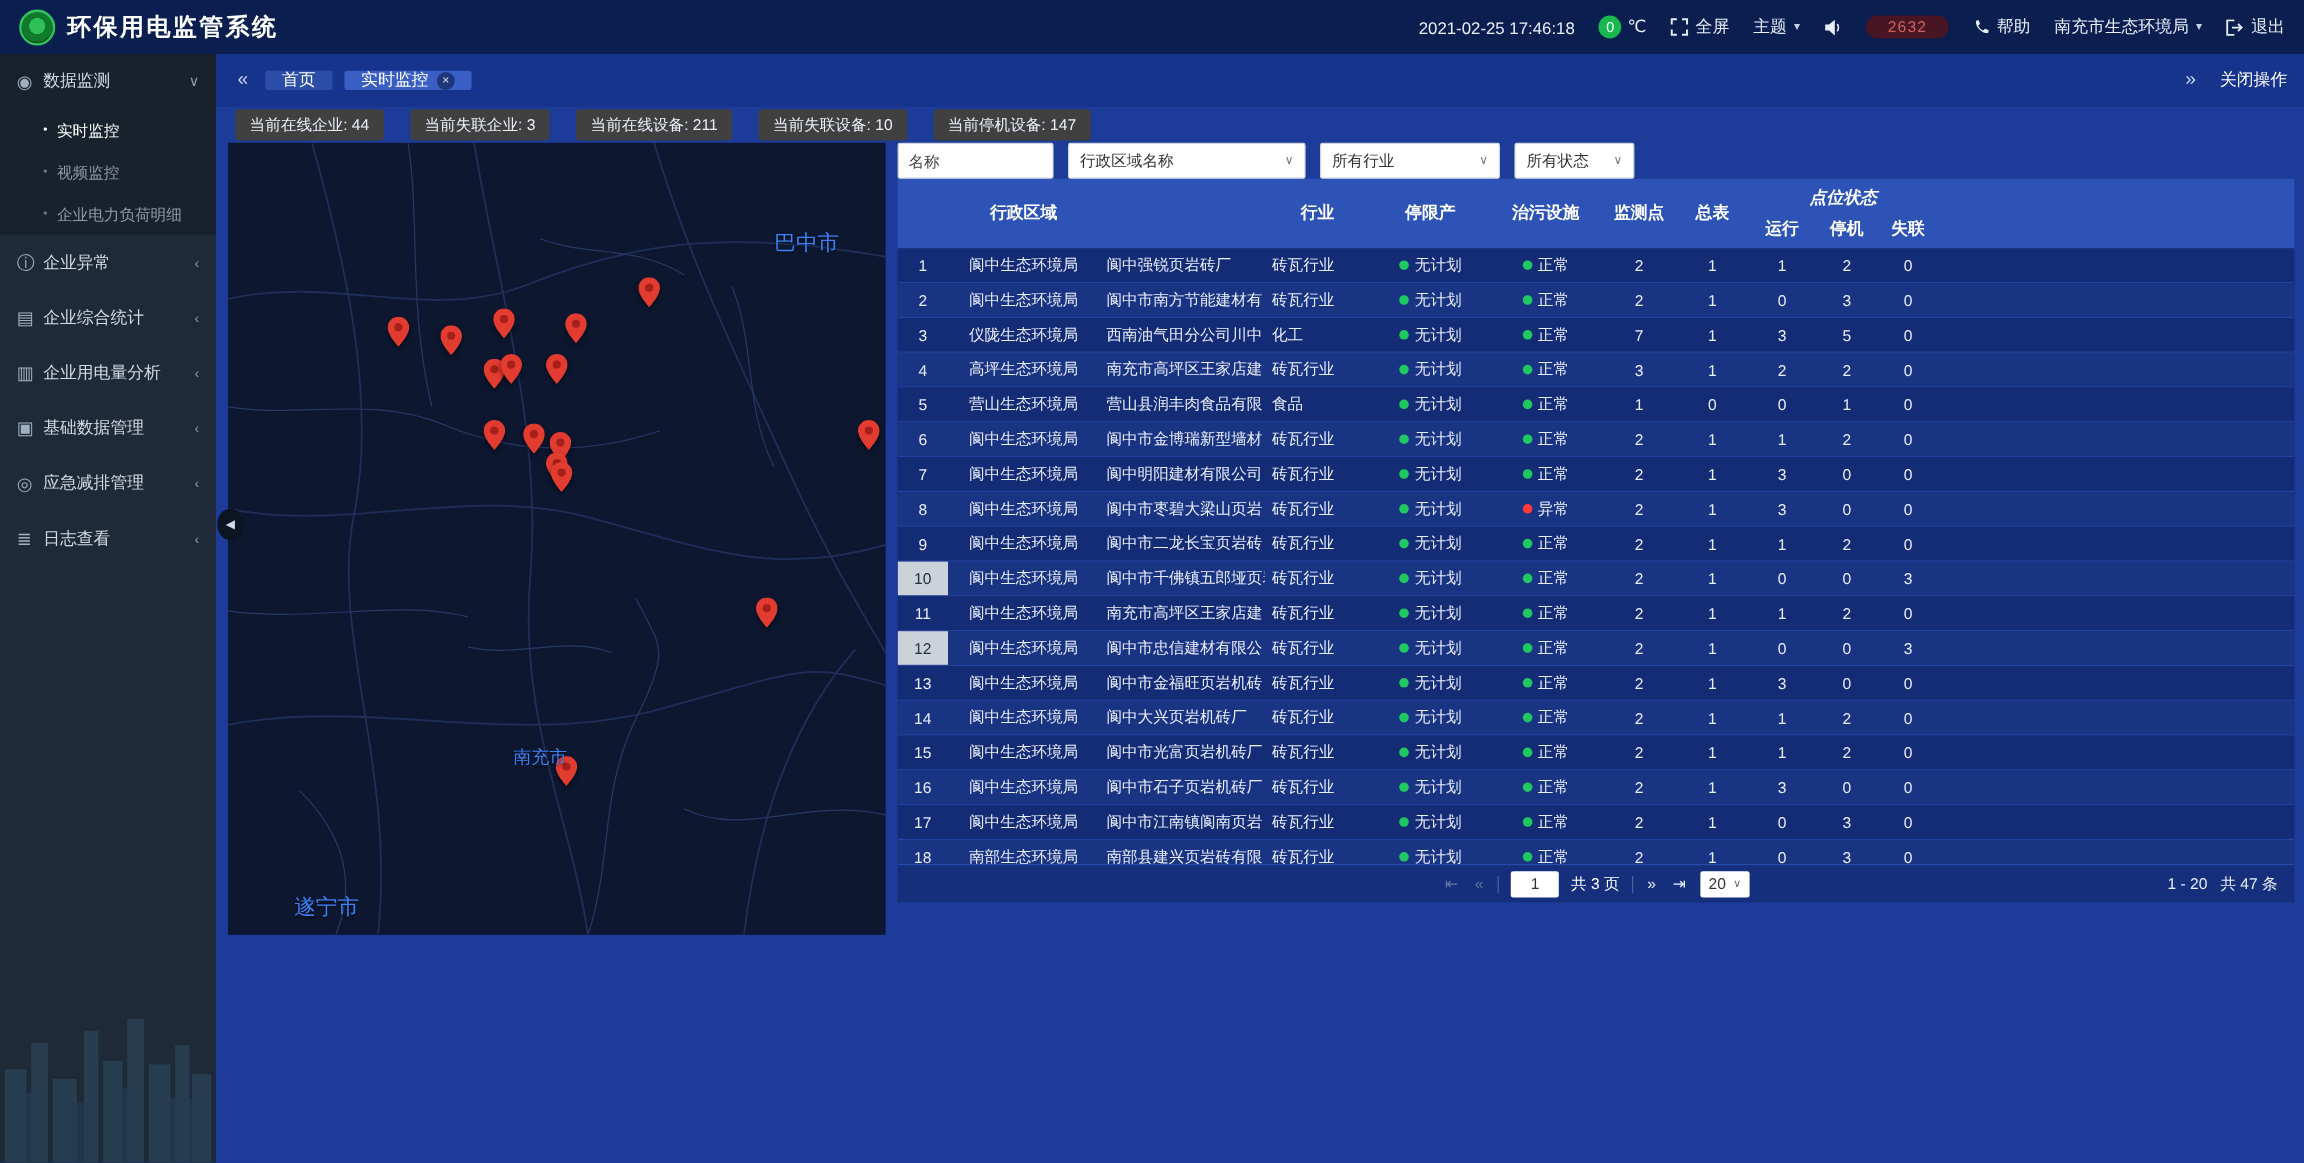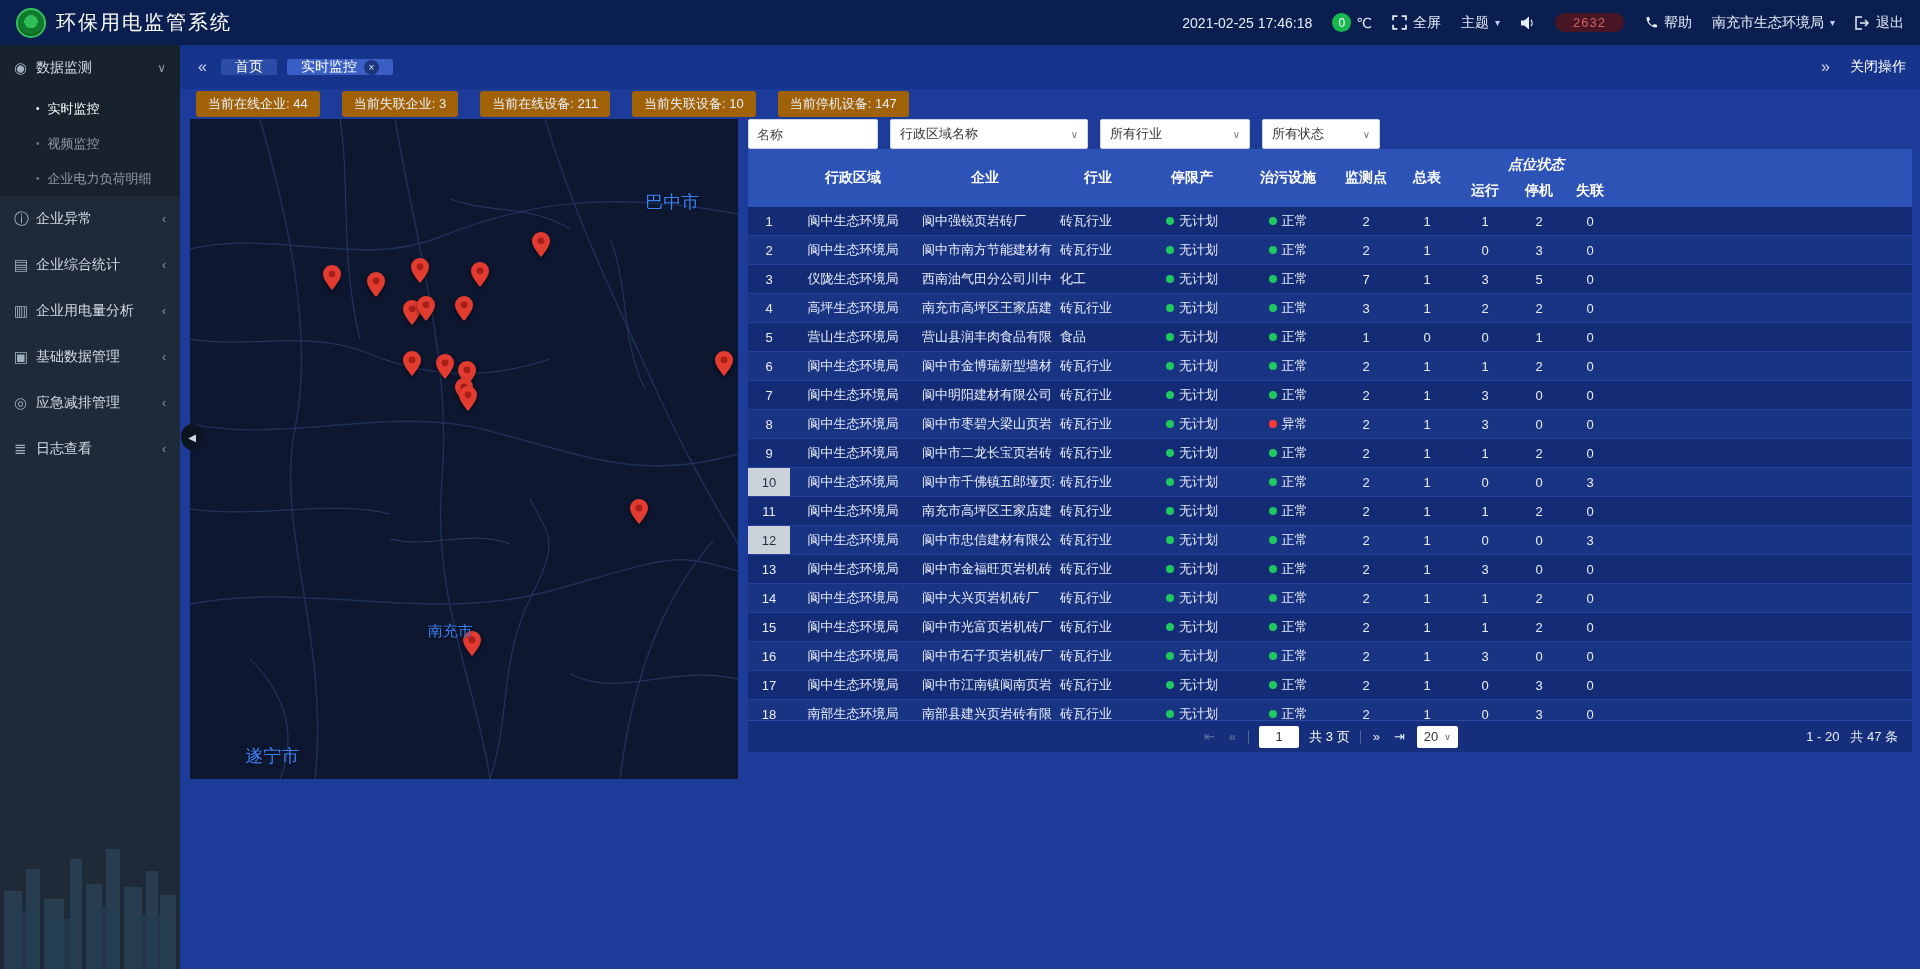--- a/index.html
+++ b/index.html
@@ -2,21 +2,21 @@
 <html><head>
 <meta charset="utf-8">
 <style>
   *{margin:0;padding:0;box-sizing:border-box}
   html,body{width:1920px;height:969px;overflow:hidden}
   body{position:relative;font-family:"Liberation Sans","DejaVu Sans",sans-serif;background:#1d3c99;color:#fff}
 
   
   .topbar{position:absolute;top:0;left:0;width:1920px;height:45px;background:#0a1f50;display:flex;align-items:center;padding:0 16px;z-index:10}
   .logo{width:30px;height:30px;border-radius:50%;background:radial-gradient(circle at 50% 45%,#2fbf58 0 34%,#0f7a2b 35% 66%,#0a5a1e 67%);border:2px solid #35c15e;margin-right:10px;flex:none}
-  .app-title{font-size:20px;font-weight:normal;letter-spacing:2px}
+  .app-title{font-size:20px;font-weight:bold;letter-spacing:2px}
   .top-right{margin-left:auto;display:flex;align-items:center;gap:20px;font-size:14px;color:#e8edf8}
   .hbtn{display:flex;align-items:center;gap:6px;cursor:pointer;white-space:nowrap}
   .hbtn svg{display:block}
   .caret{font-size:10px;color:#c6d2ea}
   .temp{display:flex;align-items:center;gap:5px}
   .temp-badge{width:19px;height:19px;border-radius:50%;background:#17b94e;color:#fff;font-size:12px;display:flex;align-items:center;justify-content:center}
   .alert-badge{background:#471523;color:#cf6060;padding:2px 18px;border-radius:10px;font-size:13px;letter-spacing:1px}
 
   
   .tabbar{position:absolute;top:45px;left:180px;width:1740px;height:44px;background:#16348c;display:flex;align-items:center;padding:0 14px;z-index:5}
@@ -34,38 +34,38 @@
   .mi-label{flex:1}
   .mi-caret{font-size:12px;color:#8b99a8}
   .submenu-item{height:35px;display:flex;align-items:center;padding-left:36px;font-size:13px;color:#8f9aa6;cursor:pointer}
   .submenu-item .dot-bullet{font-size:10px;margin-right:8px;color:#6d7b8a}
   .submenu-item.active{color:#ffffff}
   .submenu-item.active .dot-bullet{color:#ffffff}
   .skyline{position:absolute;bottom:0;left:0;width:180px;height:140px;pointer-events:none}
 
   
   .stats{position:absolute;top:89px;left:180px;width:1740px;height:30px;display:flex;align-items:center;gap:22px;padding:0 16px;font-size:13px}
-  .stat-chip{background:#a16207;border-radius:3px;padding:4px 12px;white-space:nowrap;color:#eaf0fb}
+  .stat-chip{background:#404040;border-radius:3px;padding:4px 12px;white-space:nowrap;color:#eaf0fb}
 
   
   .map{position:absolute;top:119px;left:190px;width:548px;height:660px;background:#0d1730;overflow:hidden}
   .map svg.roads{position:absolute;inset:0}
   .map-label{position:absolute;transform:translate(-50%,-50%);font-size:18px;color:#3b82f6;white-space:nowrap;text-shadow:0 1px 2px rgba(0,0,0,.6)}
   .map-label.em{color:#3b82f6;font-size:15px}
   .pin{position:absolute;transform:translate(-50%,-100%);filter:drop-shadow(0 2px 2px rgba(0,0,0,.55));cursor:pointer}
   .map-collapse{position:absolute;top:424px;left:181px;width:22px;height:26px;background:#0b1522;border-radius:50%;display:flex;align-items:center;justify-content:center;color:#cfd8e8;font-size:10px;z-index:7;cursor:pointer}
 
   
   .panel{position:absolute;top:119px;left:748px;width:1164px}
   .filters{display:flex;gap:12px;height:30px;margin-bottom:0}
   .f-name{width:130px;height:30px;border:1px solid #cfd6e2;border-radius:2px;background:#fff;color:#333;font-size:13px;padding:0 8px;font-family:inherit}
   .f-name::placeholder{color:#444}
   .select{height:30px;background:#fff;border:1px solid #cfd6e2;border-radius:2px;color:#333;font-size:13px;display:flex;align-items:center;justify-content:space-between;padding:0 9px;cursor:pointer}
   .select .caret{color:#777;font-size:10px;margin-left:10px}
-  .sel-region{width:198px}.sel-industry{width:150px}.sel-status{width:118px}
+  .sel-region{width:198px}.sel-industry{width:150px}.sel-status{width:100px}
 
   .tgrid{display:grid;grid-template-columns:42px 126px 138px 88px 100px 92px 64px 58px 58px 50px 52px 1fr}
   .thead{background:#2d53b6;grid-template-rows:26px 32px;font-size:14px;font-weight:bold}
   .th{display:flex;align-items:center;justify-content:center}
   .th.span2{grid-row:1/3}
   .th.group{grid-column:9/12;grid-row:1;font-style:italic;align-items:flex-end;padding-bottom:1px}
   .th.sub{grid-row:2}
   .th.c-fill{grid-column:12;grid-row:1/3}
   .tbody{height:513px;overflow:hidden;background:#142c76}
   .trow{height:29px;border-bottom:1px solid #24439f;background:#142c76;font-size:13px;color:#e9eefb;cursor:pointer}
@@ -361,21 +361,20 @@
     <div class="select sel-status">
       <span>所有状态</span>
       <span class="caret">∨</span>
     </div>
   </div>
 
   <div>
     <div class="thead tgrid">
         <div class="th span2" style="grid-column:1"></div>
         <div class="th span2" style="grid-column:2">行政区域</div>
-        <div class="th span2" style="grid-column:3">企业</div>
         <div class="th span2" style="grid-column:4">行业</div>
         <div class="th span2" style="grid-column:5">停限产</div>
         <div class="th span2" style="grid-column:6">治污设施</div>
         <div class="th span2" style="grid-column:7">监测点</div>
         <div class="th span2" style="grid-column:8">总表</div>
         <div class="th group">点位状态</div>
         <div class="th sub" style="grid-column:9">运行</div>
         <div class="th sub" style="grid-column:10">停机</div>
         <div class="th sub" style="grid-column:11">失联</div>
         <div class="th c-fill"></div>

